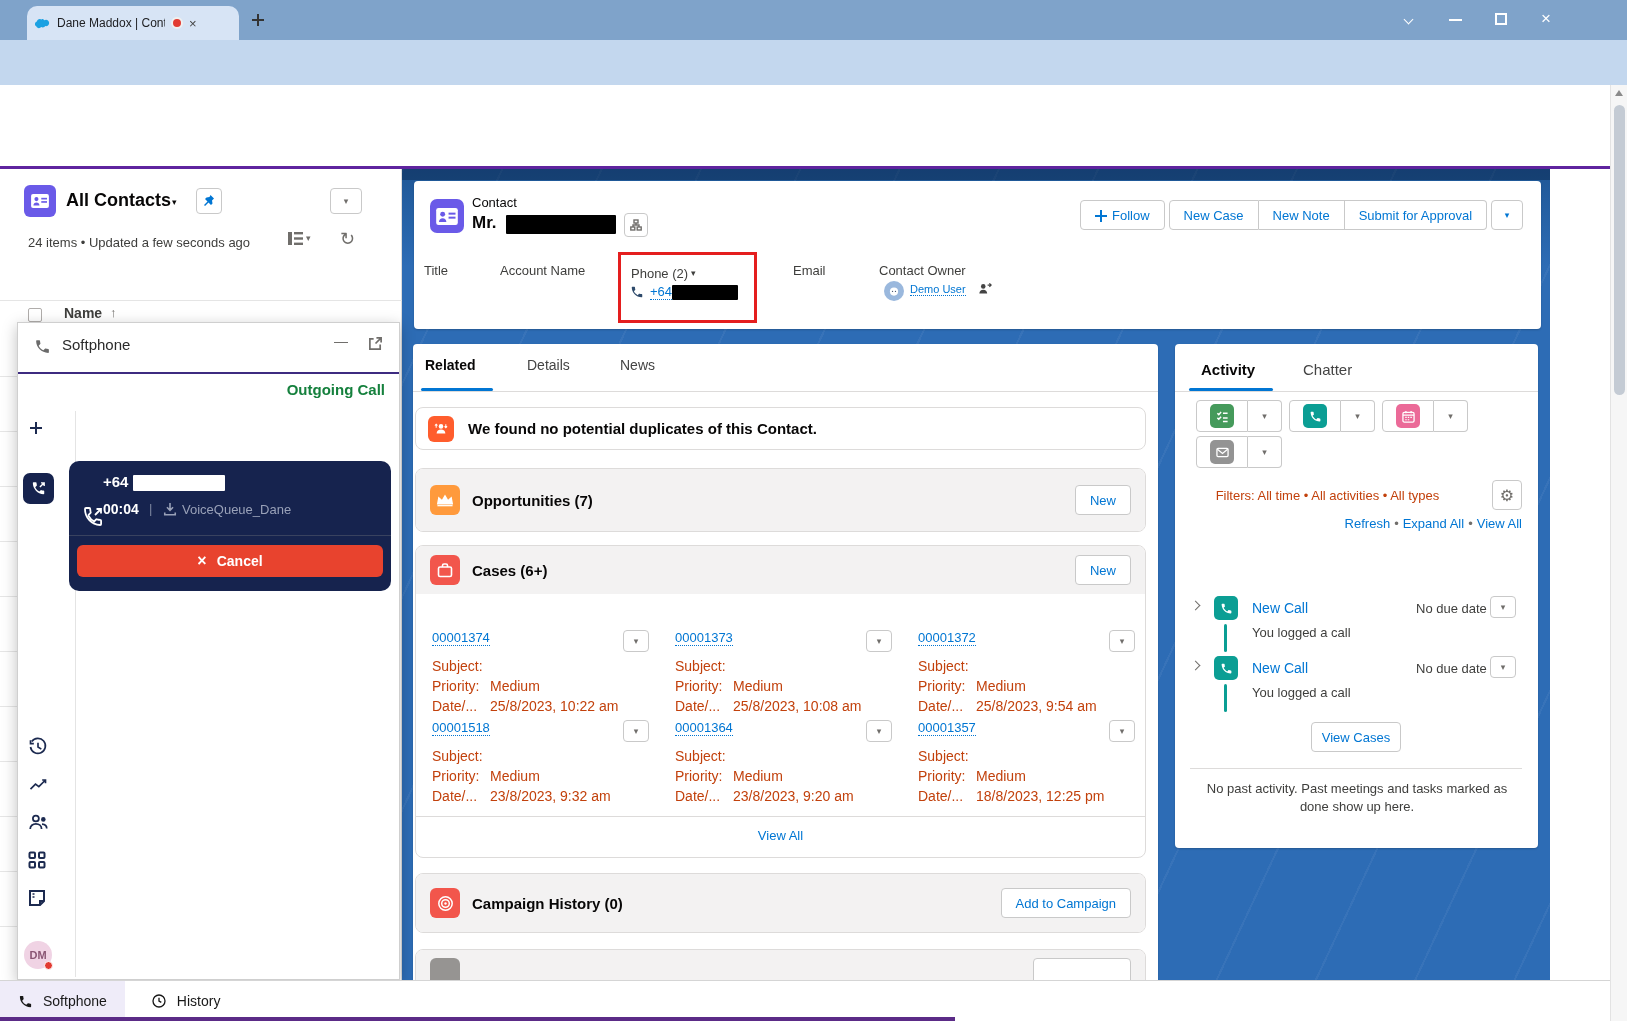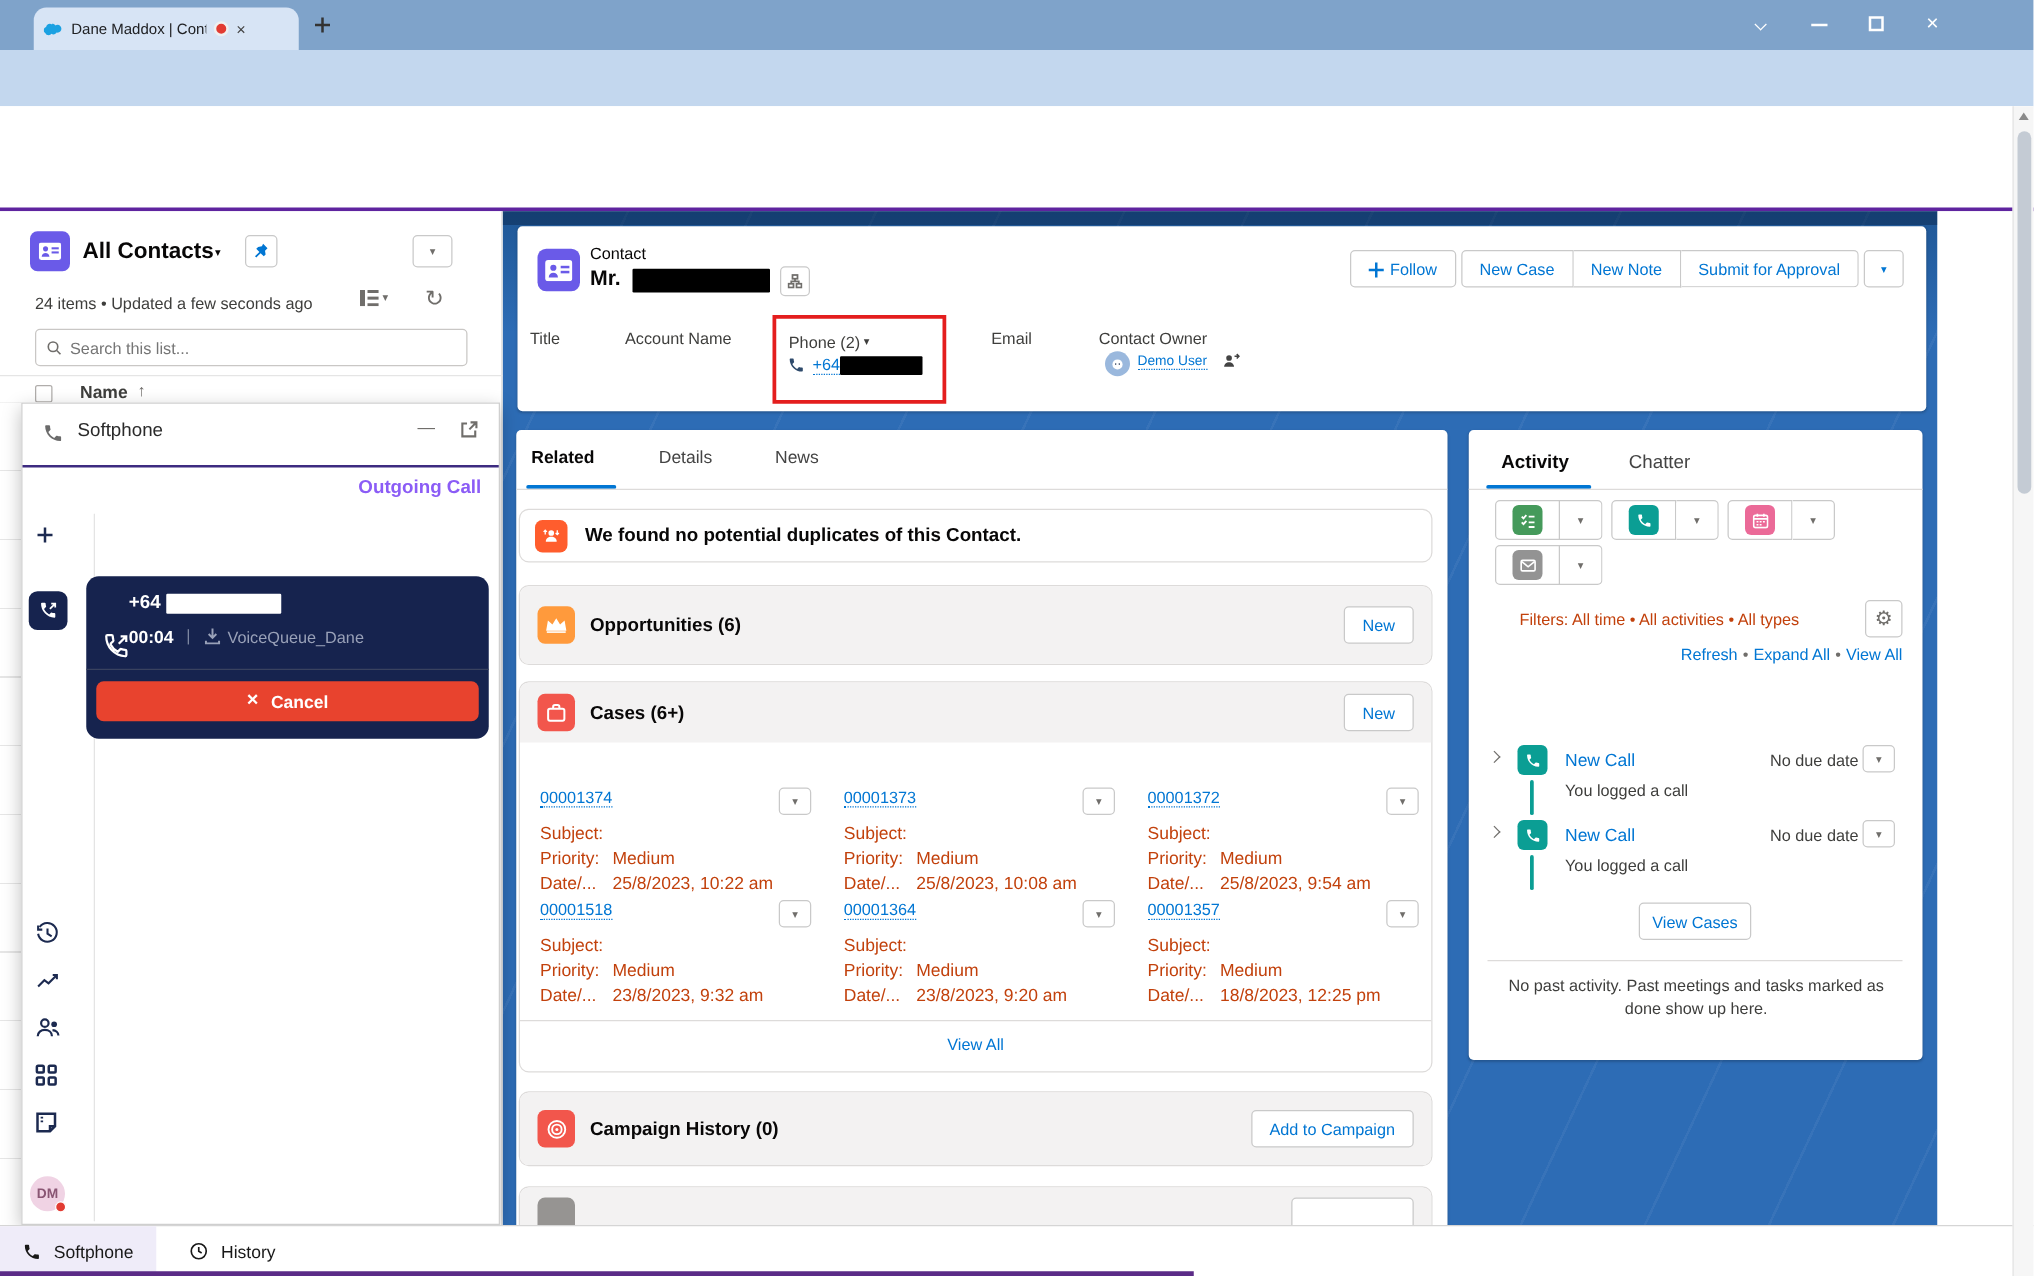--- a/index.html
+++ b/index.html
@@ -321,29 +321,20 @@
       <span class="abs f" style="left:288px;top:63px;gap:3px;color:#706e6b">
         <svg width="15" height="13" viewBox="0 0 15 13">
             <rect x="0" y="0" width="4" height="13" fill="#706e6b"></rect>
             <rect x="6" y="0" width="9" height="2.4" fill="#706e6b"></rect>
             <rect x="6" y="5.3" width="9" height="2.4" fill="#706e6b"></rect>
             <rect x="6" y="10.6" width="9" height="2.4" fill="#706e6b"></rect>
           </svg>
         <span class="tri">▾</span>
       </span>
       <span class="abs" style="left:340px;top:59px;font-size:18px;color:#706e6b">↻</span>
-      <div class="abs lsearch">
-        <span class="ic">
-          <svg width="13" height="13" viewBox="0 0 24 24" fill="none" stroke="#706e6b" stroke-width="2.4">
-              <circle cx="10" cy="10" r="7"></circle>
-              <path d="M15.5 15.5 21 21"></path>
-            </svg>
-        </span>
-        <input placeholder="Search this list..." style="">
-      </div>
       <div class="abs" style="left:0;top:131px;width:402px;height:1px;background:#e5e5e5"></div>
       <span class="abs cbox" style="left:28px;top:139px"></span>
       <span class="abs" style="left:64px;top:136px;font-size:14px;font-weight:bold;color:#3e3e3c">Name</span>
       <span class="abs" style="left:110px;top:136px;font-size:13px;color:#706e6b">↑</span>
     </div>
     <div class="abs striplines"></div>
 
     <div class="abs softpanel">
       <span class="abs ic" style="left:16px;top:15px">
         <svg width="17" height="17" viewBox="0 0 24 24">
@@ -351,21 +342,21 @@
           </svg>
       </span>
       <span class="abs" style="left:44px;top:13px;font-size:15px;color:#2a2a2a">Softphone</span>
       <span class="abs" style="left:316px;top:10px;color:#706e6b;font-size:14px">—</span>
       <span class="abs ic" style="left:350px;top:13px">
         <svg width="15" height="15" viewBox="0 0 16 16" fill="none" stroke="#706e6b" stroke-width="1.8">
             <path d="M6 3H2v11h11V9M9 2h5v5M14 2 8 8"></path>
           </svg>
       </span>
       <div class="abs sp-divider"></div>
-      <span class="abs" style="right:14px;top:58px;font-size:15px;font-weight:bold;color:#8b5cf6">Outgoing Call</span>
+      <span class="abs" style="right:14px;top:58px;font-size:15px;font-weight:bold;color:#15803d">Outgoing Call</span>
       <div class="abs raildiv"></div>
       <span class="abs ic" style="left:8px;top:95px;width:24px;height:24px;color:#1c2a50">
           <span class="plus" style="width:16px;height:16px"></span>
         </span>
       <span class="abs callbtn">
         <svg width="17" height="17" viewBox="0 0 24 24" fill="none" stroke="#fff" stroke-width="2">
             <path d="M7.6 10.8a13 13 0 0 0 5.6 5.6l1.9-1.9c.3-.3.7-.4 1-.2 1 .3 2 .5 3 .5.6 0 1 .4 1 1V19c0 .6-.4 1-1 1A15.9 15.9 0 0 1 4 4c0-.6.4-1 1-1h3.2c.6 0 1 .4 1 1 0 1 .2 2 .5 3 .1.3 0 .7-.2 1l-1.9 1.8z" fill="#fff" stroke="none"></path>
             <path d="M14 10 20 4M15.5 4H20v4.5"></path>
           </svg>
       </span>
@@ -523,21 +514,21 @@
       </div>
 
       <div class="abs sec" style="left:2px;top:124px;width:731px;height:64px">
         <div class="sechead" style="height:62px;border-radius:7px">
           <span class="sicon" style="background:#ff9a3c">
             <svg width="18" height="14" viewBox="0 0 20 14">
                 <path d="M1 12 2.6 3l4 3.6L10 1l3.4 5.6 4-3.6L19 12z" fill="#fff"></path>
                 <rect x="1.6" y="12.6" width="16.8" height="1.4" fill="#fff"></rect>
               </svg>
           </span>
-          <span class="sectitle">Opportunities (6)</span>
+          <span class="sectitle">Opportunities (7)</span>
           <button class="sfbtn rall newbtn">New</button>
         </div>
       </div>
 
       <div class="abs sec" style="left:2px;top:201px;width:731px;height:313px">
         <div class="sechead" style="height:48px">
           <span class="sicon" style="background:#f2564c">
             <svg width="16" height="15" viewBox="0 0 16 15" fill="none" stroke="#fff" stroke-width="1.6">
                 <rect x="1.5" y="4" width="13" height="9.5" rx="1.5"></rect>
                 <path d="M5.5 4V2.5A1.5 1.5 0 0 1 7 1h2a1.5 1.5 0 0 1 1.5 1.5V4"></path>

